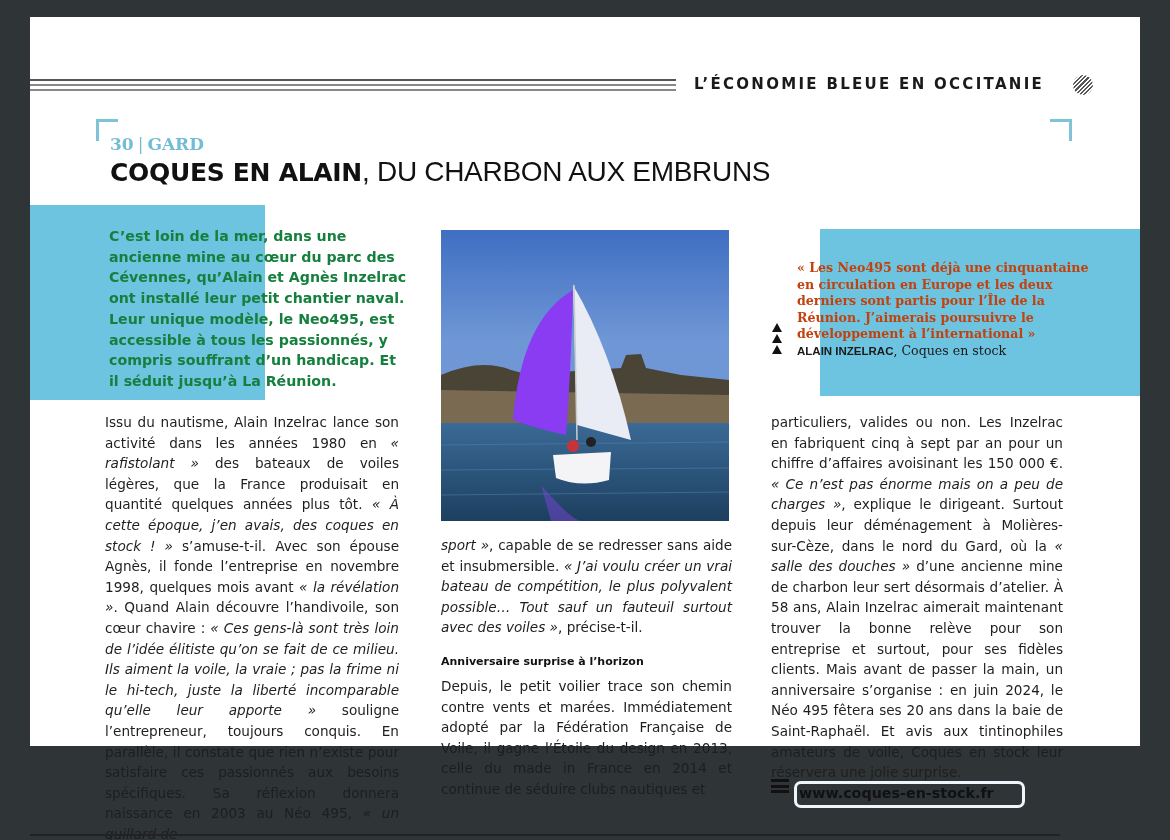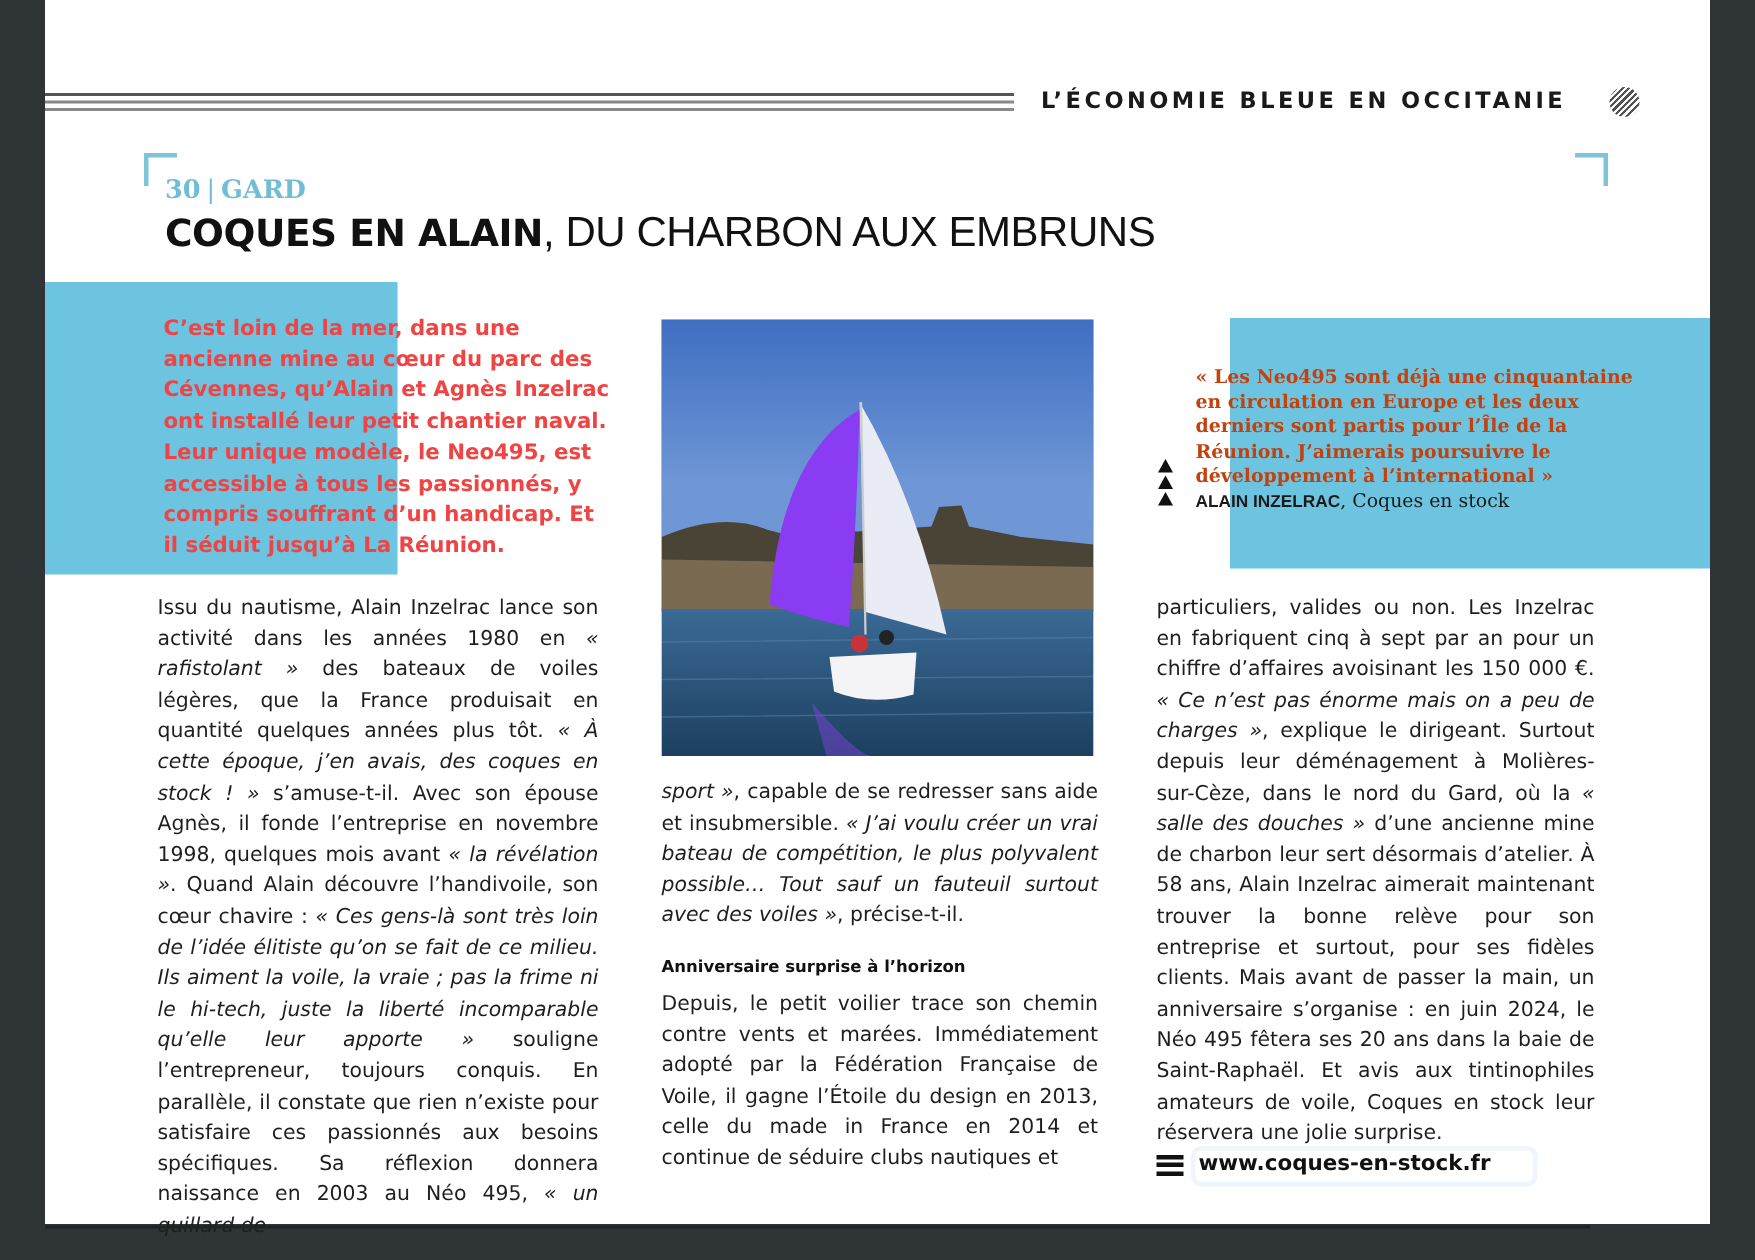--- a/index.html
+++ b/index.html
@@ -1,18 +1,18 @@
 <!DOCTYPE html>
 <html><head>
 <meta charset="utf-8">
 <style>
   * { box-sizing: border-box; margin: 0; padding: 0; }
   html, body { width: 1170px; height: 840px; overflow: hidden; background: #2f3437; }
   body { position: relative; font-family: "Liberation Sans", sans-serif; color: #1a1a1a; }
-  .page { position: absolute; left: 30px; top: 0; width: 1110px; height: 816px; background: #ffffff; }
+  .page { position: absolute; left: 30px; top: 17px; width: 1110px; height: 729px; background: #ffffff; }
   .bar-left { position: absolute; left: 0; top: 0; width: 30px; height: 840px; background: #2f3437; }
   .bar-right { position: absolute; left: 1140px; top: 0; width: 30px; height: 840px; background: #2f3437; }
 
   .rules { position: absolute; left: 0; top: 62px; width: 646px; height: 12px; }
   .rules div { position: absolute; left: 0; width: 100%; height: 2px; background: #6a6a6a; }
   .rules .r1 { top: 0; background: #555; }
   .rules .r2 { top: 5px; background: #888; }
   .rules .r3 { top: 10px; background: #888; }
 
   .section-title { position: absolute; left: 664px; top: 58px; font-family: "DejaVu Sans", sans-serif; font-weight: bold; font-size: 15px; letter-spacing: 2.3px; color: #1a1a1a; white-space: nowrap; }
@@ -22,42 +22,42 @@
   .corner-tl { position: absolute; left: 66px; top: 102px; width: 22px; height: 22px; border-top: 3px solid #7ec3d8; border-left: 3px solid #7ec3d8; }
   .corner-tr { position: absolute; left: 1020px; top: 102px; width: 22px; height: 22px; border-top: 3px solid #7ec3d8; border-right: 3px solid #7ec3d8; }
 
   .kicker { position: absolute; left: 80px; top: 117px; font-family: "DejaVu Serif", serif; font-weight: bold; font-size: 17px; color: #72bcd6; }
   .kicker .sep { font-weight: normal; margin: 0 4px; }
   .headline { position: absolute; left: 80px; top: 139px; font-family: "DejaVu Sans", sans-serif; font-size: 25px; white-space: nowrap; color: #111; letter-spacing: -0.3px; }
   .headline .strong { font-weight: bold; }
   .headline .light { font-weight: normal; font-family: "Liberation Sans", sans-serif; font-size: 28px; }
 
   .intro-bg { position: absolute; left: 0; top: 188px; width: 235px; height: 195px; background: #6dc4e0; }
-  .intro { position: absolute; left: 79px; top: 209px; width: 300px; font-family: "DejaVu Sans", sans-serif; font-weight: bold; font-size: 14.2px; line-height: 20.7px; color: #ef4444; }
+  .intro { position: absolute; left: 79px; top: 209px; width: 300px; font-family: "DejaVu Sans", sans-serif; font-weight: bold; font-size: 14.2px; line-height: 20.7px; color: #15803d; }
 
   .col { position: absolute; font-family: "DejaVu Sans", sans-serif; font-size: 13.6px; line-height: 20.6px; color: #1e1e1e; text-align: justify; }
   .col em { font-style: italic; }
   .col1 { left: 75px; top: 395px; width: 294px; }
   .col2 { left: 411px; top: 518px; width: 291px; }
   .col3 { left: 741px; top: 395px; width: 292px; }
 
   .photo { position: absolute; left: 411px; top: 213px; width: 288px; height: 291px; overflow: hidden; background: linear-gradient(180deg, #3d6fc4 0%, #5b8bd6 45%, #9db8dc 60%); }
 
   .subhead { position: absolute; left: 411px; top: 638px; font-family: "DejaVu Sans", sans-serif; font-weight: bold; font-size: 11px; color: #111; white-space: nowrap; }
   .col2b { left: 411px; top: 659px; width: 291px; }
 
   .quote-bg { position: absolute; left: 790px; top: 212px; width: 320px; height: 167px; background: #6dc4e0; }
   .quote { position: absolute; left: 767px; top: 243px; width: 300px; font-family: "DejaVu Serif", serif; font-weight: bold; font-size: 12.6px; line-height: 16.6px; color: #c2410c; }
   .quote-attr { position: absolute; left: 767px; top: 326px; font-size: 12.6px; white-space: nowrap; }
   .quote-attr .name { font-family: Liberation Sans, sans-serif; font-weight: bold; font-size: 11.5px; }
   .quote-attr .org { font-family: "DejaVu Serif", serif; font-size: 12.6px; }
   .triangles { position: absolute; left: 742px; top: 306px; width: 12px; }
   .triangles span { display: block; width: 0; height: 0; border-left: 5px solid transparent; border-right: 5px solid transparent; border-bottom: 9px solid #111; margin-bottom: 2px; }
 
-  .weblink { position: absolute; left: 741px; top: 762px; display: flex; align-items: center; }
+  .weblink { position: absolute; left: 741px; top: 762px; display: flex; }
   .menu-icon { width: 18px; height: 14px; display: flex; flex-direction: column; justify-content: space-between; margin-right: 5px; }
   .menu-icon i { display: block; height: 3px; background: #111; }
   .url-box { padding: 1px 28px 4px 2px; border: 3px solid #eef5fb; border-radius: 7px; font-family: "DejaVu Sans", sans-serif; font-weight: bold; font-size: 14.3px; color: #111; margin-top: 2px; }
 
   .footer-rule { position: absolute; left: 0; top: 817px; width: 1030px; height: 2px; background: #222; }
 </style>
 </head>
 <body>
 
 <div class="bar-left"></div>

